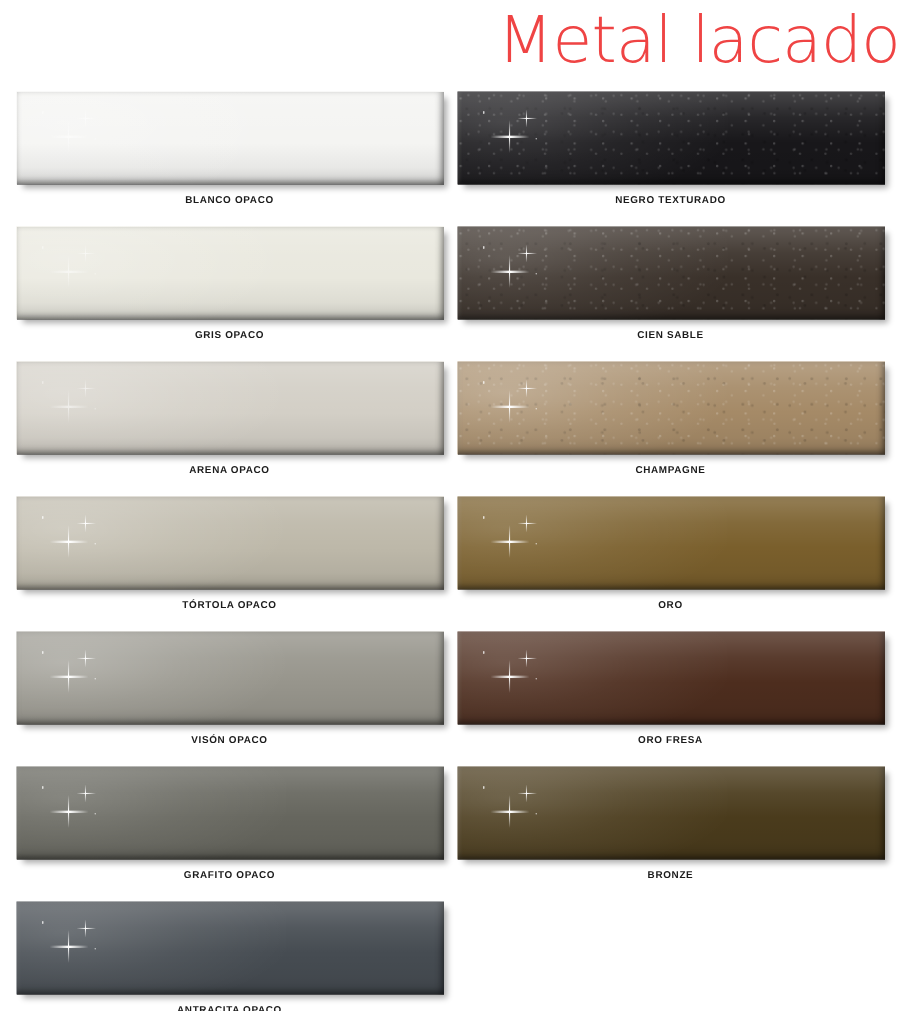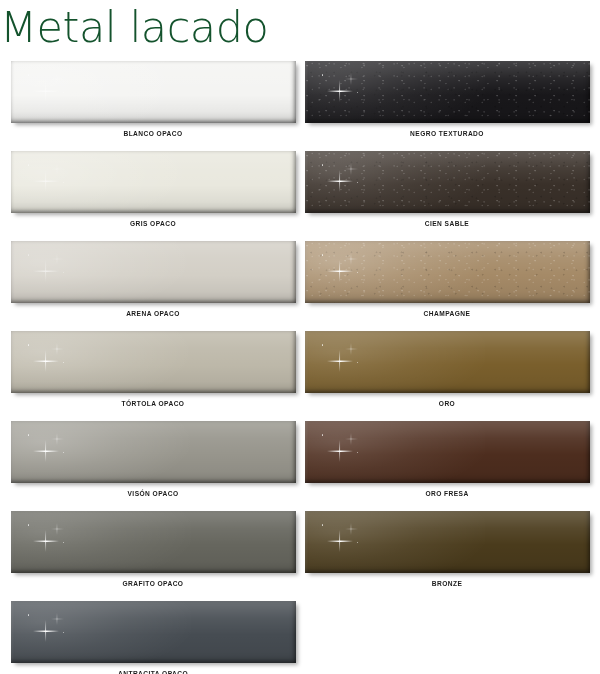--- a/index.html
+++ b/index.html
@@ -10,26 +10,26 @@
   body {
     width: 600px;
     height: 674px;
     position: relative;
     font-family: "Liberation Sans", sans-serif;
     overflow: hidden;
   }
 
   
   #page-title {
-    text-align: left;
+    text-align: right;
     font-family: "DejaVu Sans", sans-serif;
     font-size: 43px;
     font-weight: 300;
     letter-spacing: -0.5px;
-    color: #14532d;
+    color: #ef4444;
     line-height: 1;
     padding-top: 6px;
     margin: 0 0 12px 0;
     white-space: nowrap;
   }
 
   
   #swatch-grid {
     position: relative;
     width: 600px;

